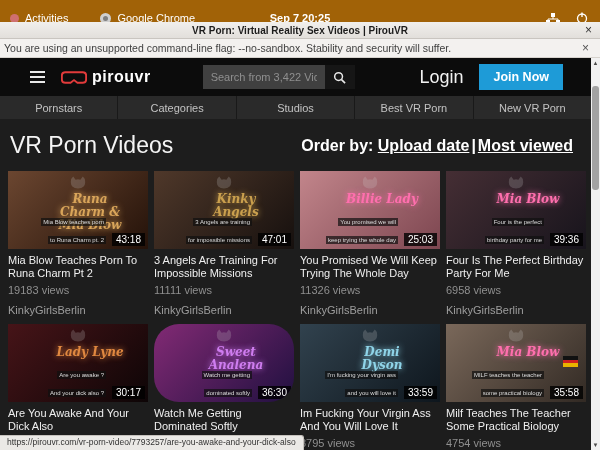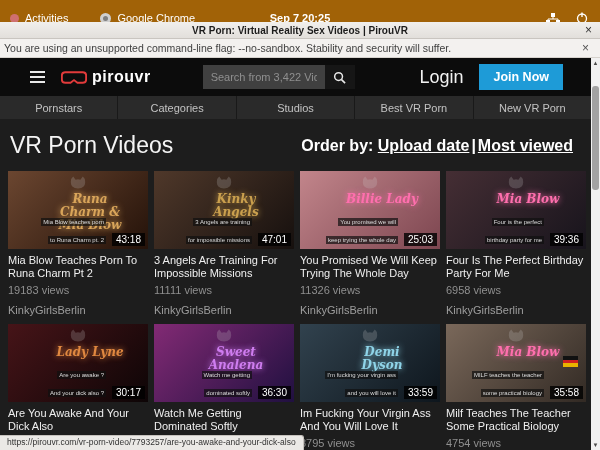--- a/index.html
+++ b/index.html
@@ -254,21 +254,21 @@
         <span>Are you awake ?</span><br>
         <span>And your dick also ?</span>
       </div>
       <span class="duration">30:17</span>
     </div>
     <div class="v-title">Are You Awake And Your Dick Also</div>
     <div class="v-views">1975 views</div>
 
   </div>
         <div class="card">
-    <div class="thumb" style="background: linear-gradient(135deg, rgb(130, 42, 116), rgb(32, 16, 64));">
+    <div class="thumb" style="background: linear-gradient(135deg, rgb(130, 42, 116), rgb(32, 16, 64)); border-radius: 25px;">
       <svg class="cat-mark" width="20" height="16" viewBox="0 0 24 20">
         <path d="M3 9 Q3 4 6 2 L9 6 Q12 4.5 15 6 L18 2 Q21 4 21 9 Q21 16 12 17 Q3 16 3 9 Z" fill="rgba(210,210,210,0.38)"></path>
       </svg>
       <div class="model-name" style="color: rgb(207, 125, 240); text-shadow: rgb(207, 125, 240) 0px 0px 6px;">Sweet Analena</div>
 
       <div class="captions">
         <span>Watch me getting</span><br>
         <span>dominated softly</span>
       </div>
       <span class="duration">36:30</span>

